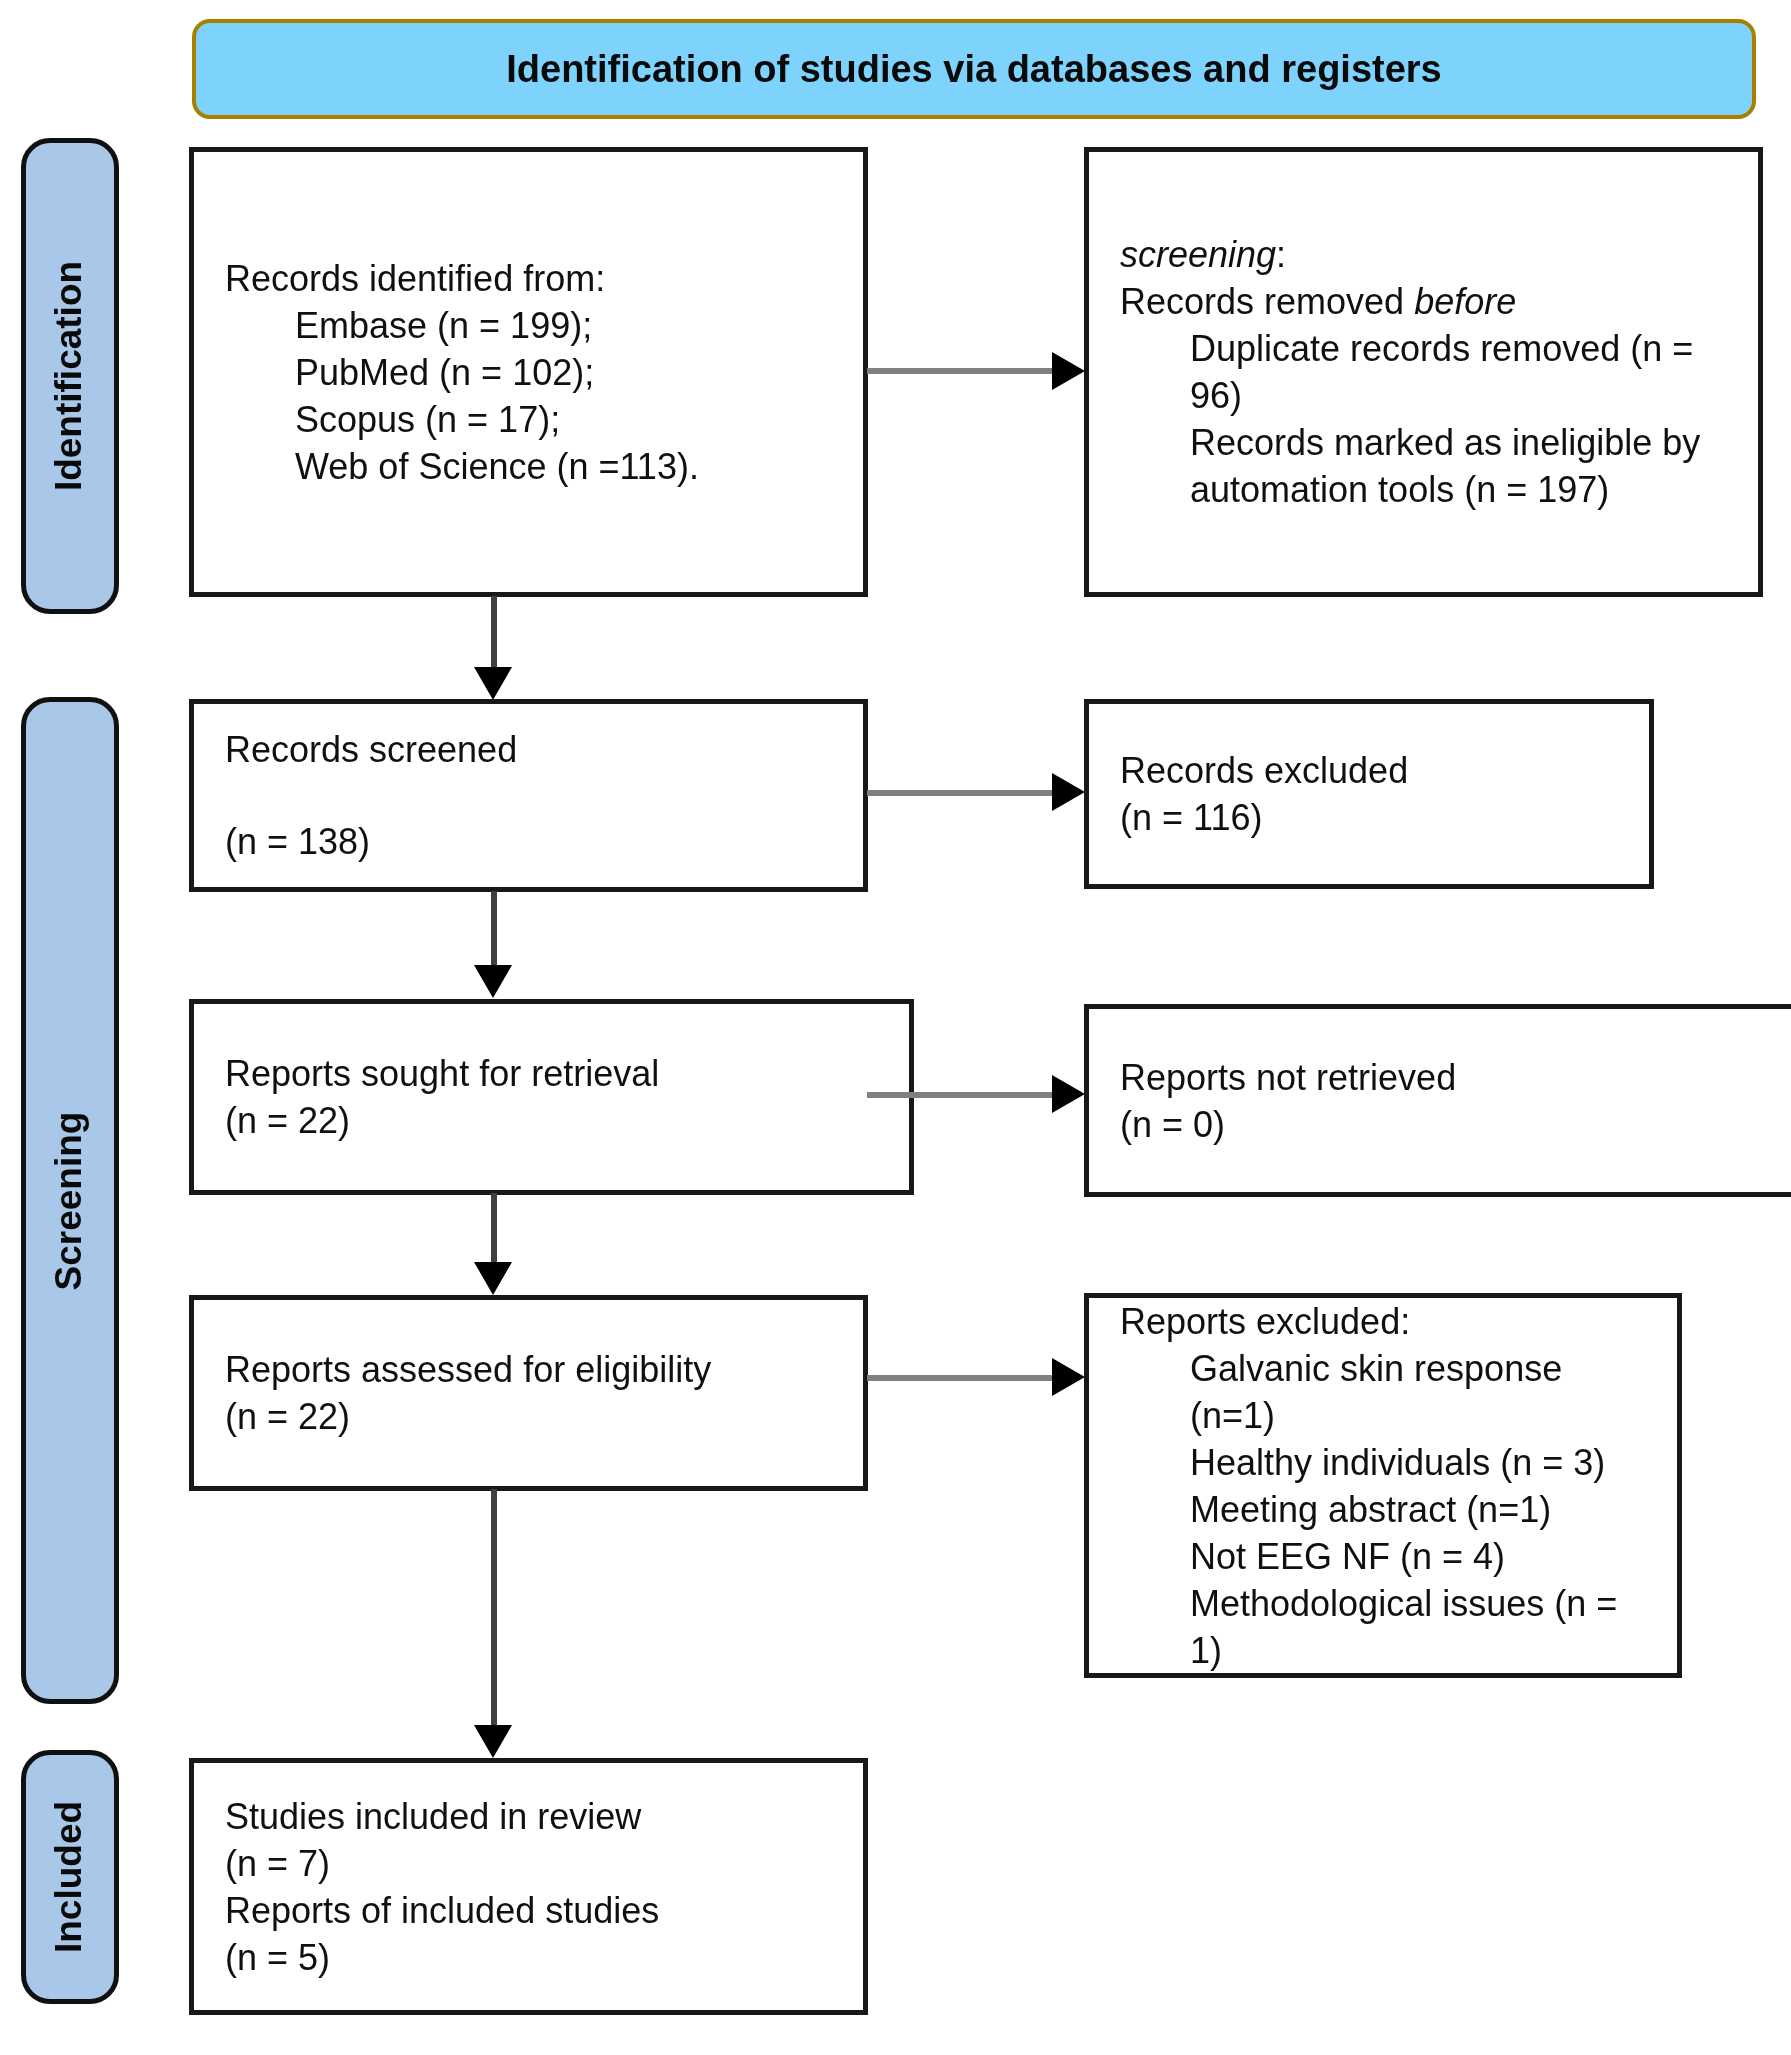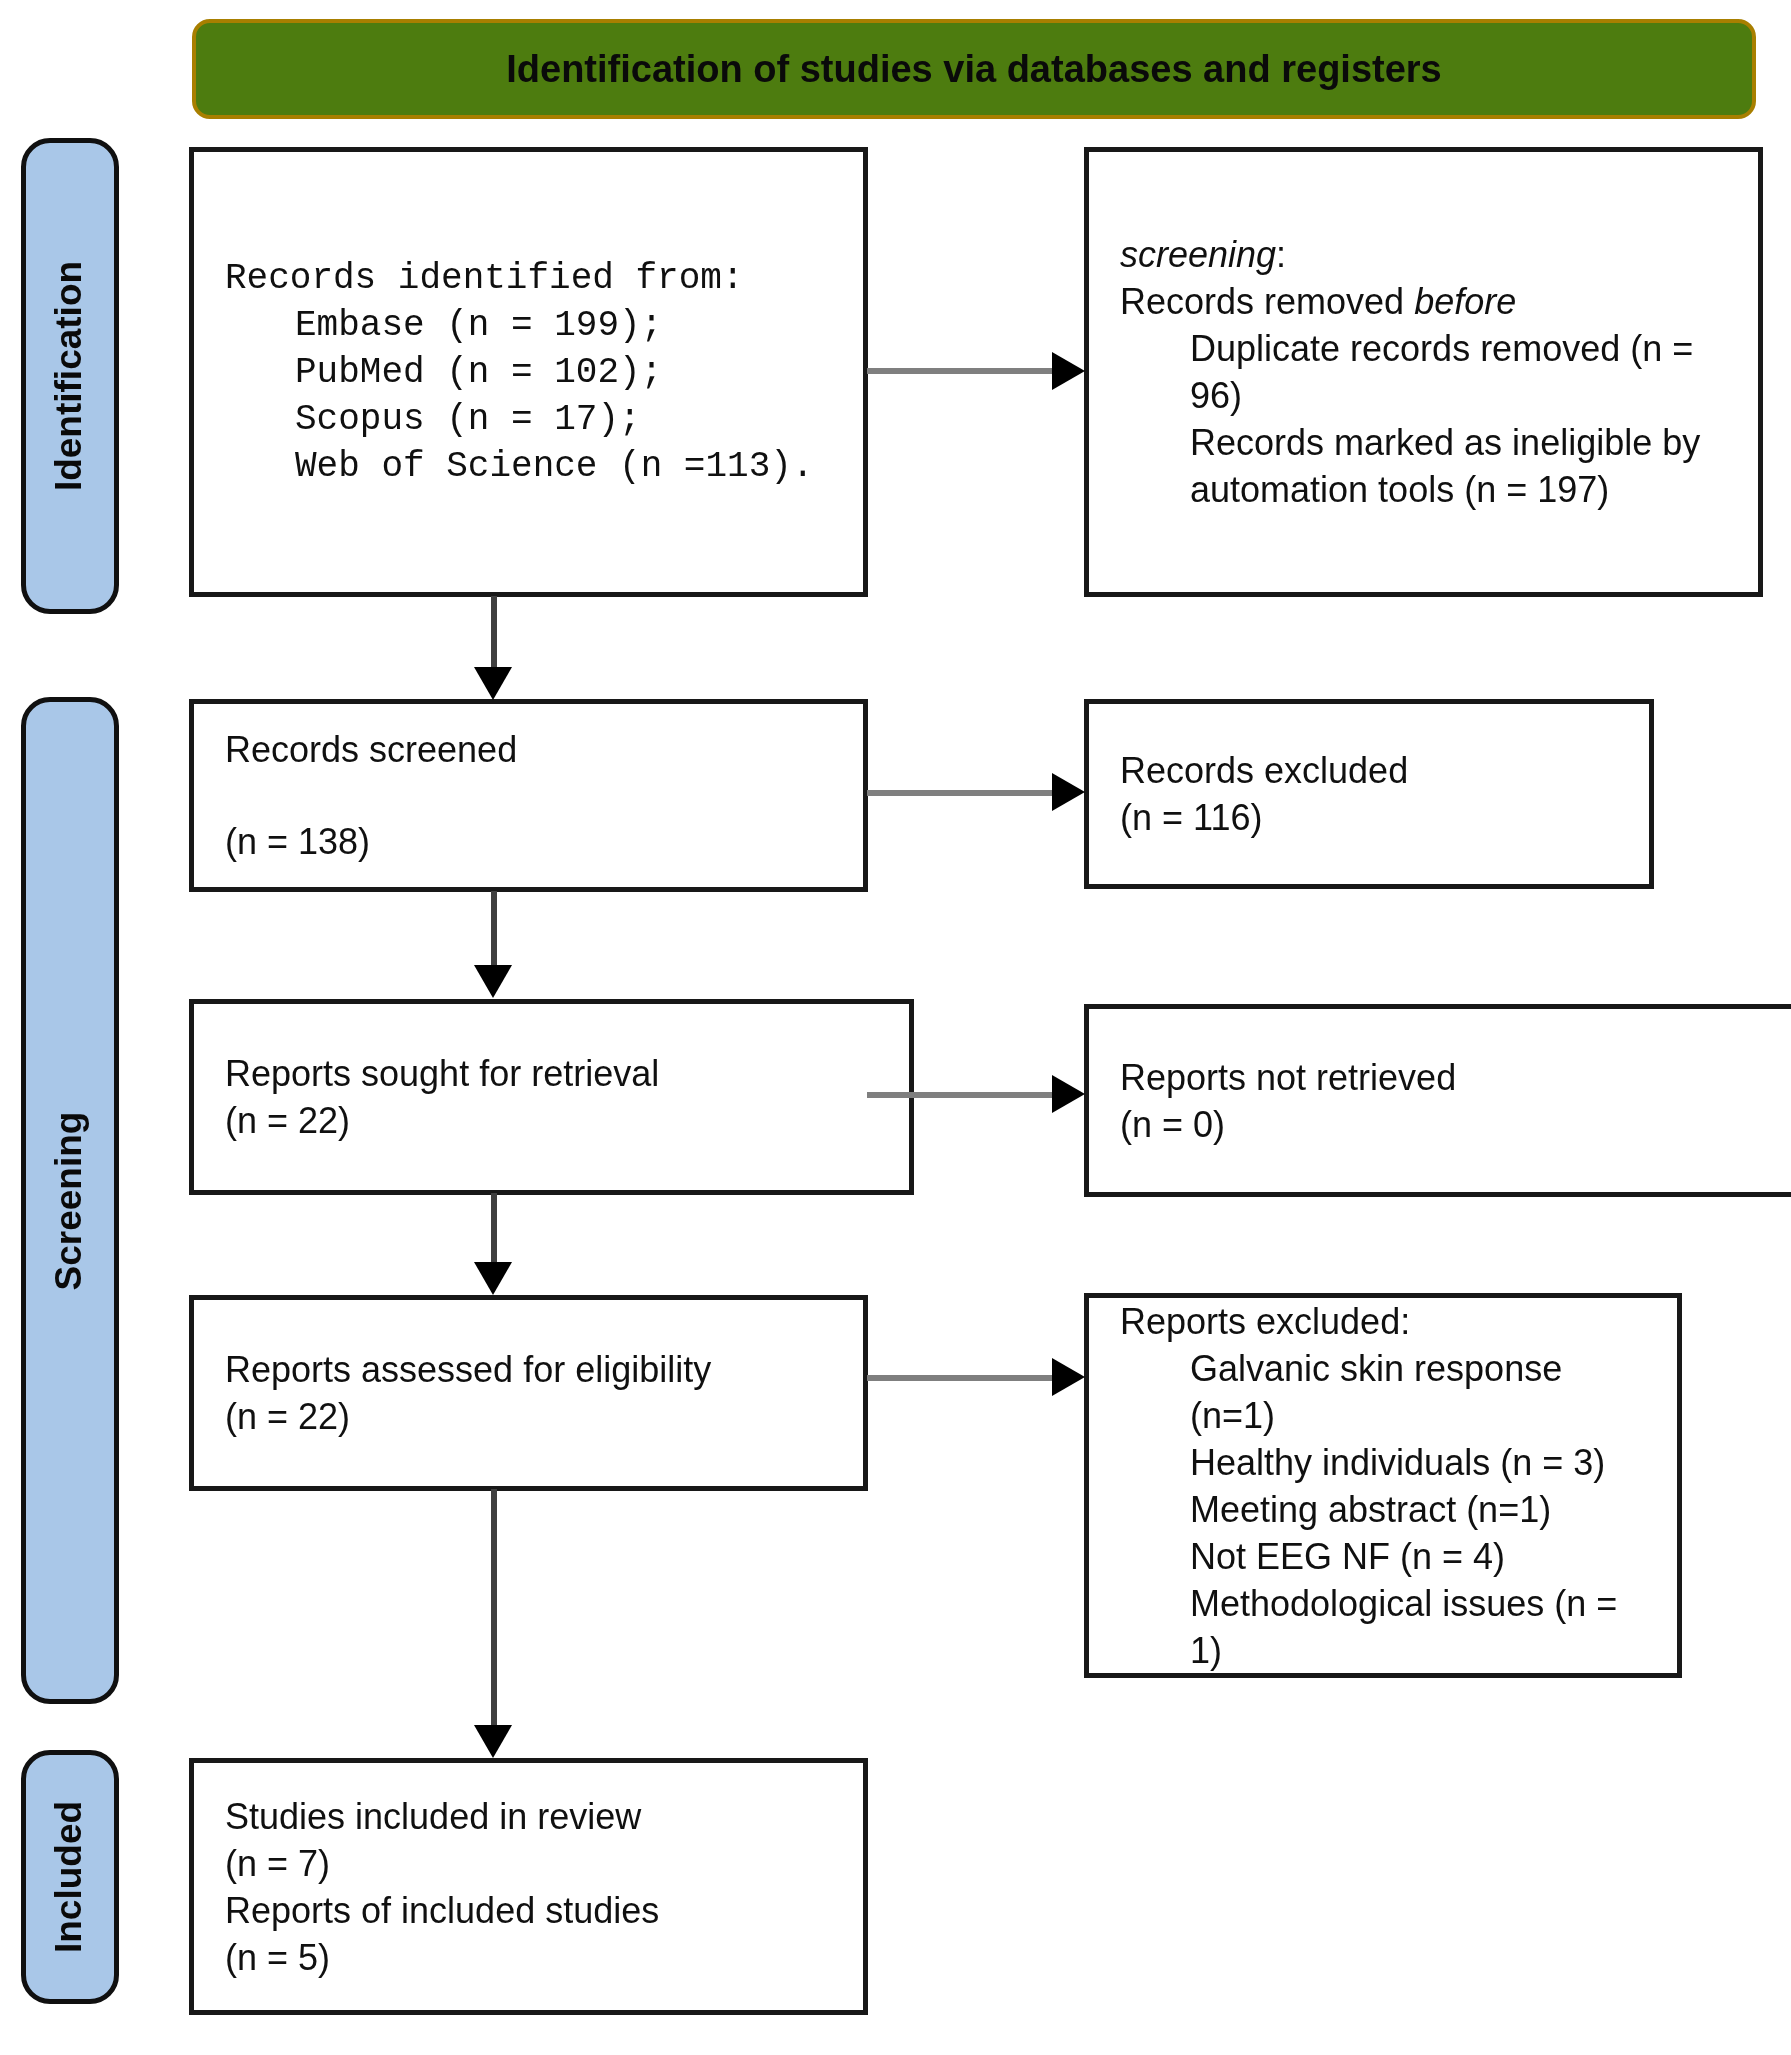--- a/index.html
+++ b/index.html
@@ -2,21 +2,21 @@
 <html style="font-size:10.2px"><head>
 <meta charset="utf-8">
 <style>
   html,body{margin:0;padding:0;background:#ffffff;}
   .canvas{
     position:relative;width:1791px;height:2056px;background:#ffffff;
     font-family:"Liberation Sans", sans-serif;color:#111111;
   }
   .banner{
     position:absolute;left:192px;top:19px;width:1564px;height:100px;
-    background:#4d7c0f;border:4.5px solid #a87f00;border-radius:18px;
+    background:#7dd3fc;border:4.5px solid #a87f00;border-radius:18px;
     box-sizing:border-box;display:flex;align-items:center;justify-content:center;
     font-size:38px;font-weight:bold;color:#0a0a0a;
   }
   .side-box{
     position:absolute;left:20.5px;width:98px;background:#A9C7E8;
     border:5.8px solid #101010;border-radius:29px;box-sizing:border-box;
     display:flex;align-items:center;justify-content:center;
   }
   .side-label{
     transform:rotate(-90deg);white-space:nowrap;
@@ -55,21 +55,21 @@
   <div class="side-box" style="top:138px;height:476px;">
     <span class="side-label">Identification</span>
   </div>
   <div class="side-box" style="top:697px;height:1007px;">
     <span class="side-label">Screening</span>
   </div>
   <div class="side-box" style="top:1750px;height:254px;">
     <span class="side-label">Included</span>
   </div>
 
-  <div class="flow-box" style="left:189px;top:147px;width:679px;height:450px;font-family:Liberation Mono, monospace;">
+  <div class="flow-box" style="left:189px;top:147px;width:679px;height:450px;">
     <div class="line">Records identified from:</div>
     <div class="line indent">Embase (n = 199);</div>
     <div class="line indent">PubMed (n = 102);</div>
     <div class="line indent">Scopus (n = 17);</div>
     <div class="line indent">Web of Science (n =113).</div>
   </div>
 
   <div class="flow-box" style="left:1084px;top:147px;width:679px;height:450px;">
     <div class="line"><span class="it">screening</span><span>:</span></div>
     <div class="line"><span>Records removed </span><span class="it">before</span></div>

